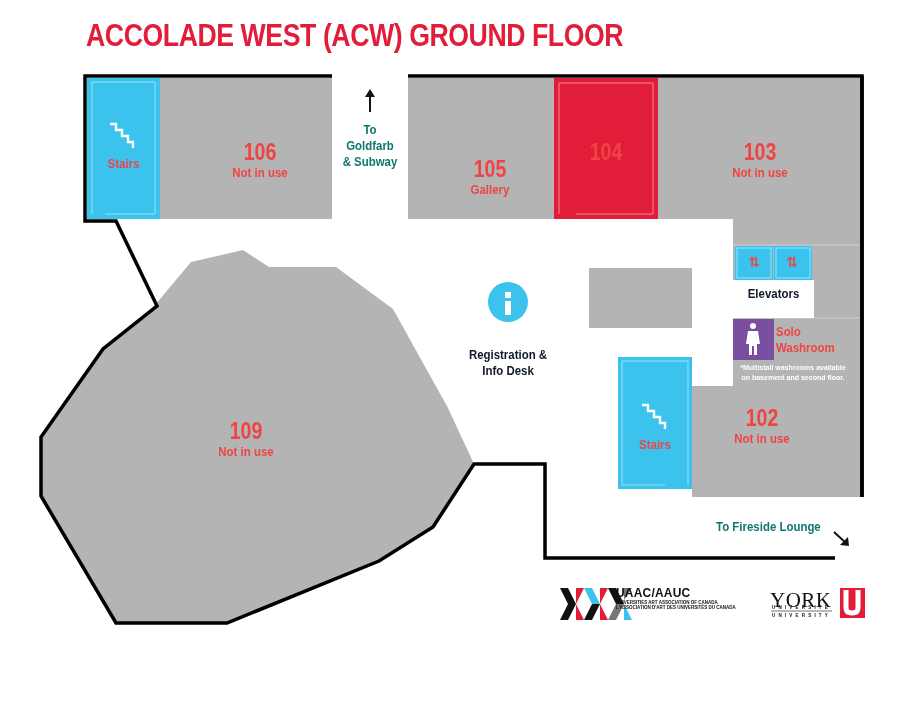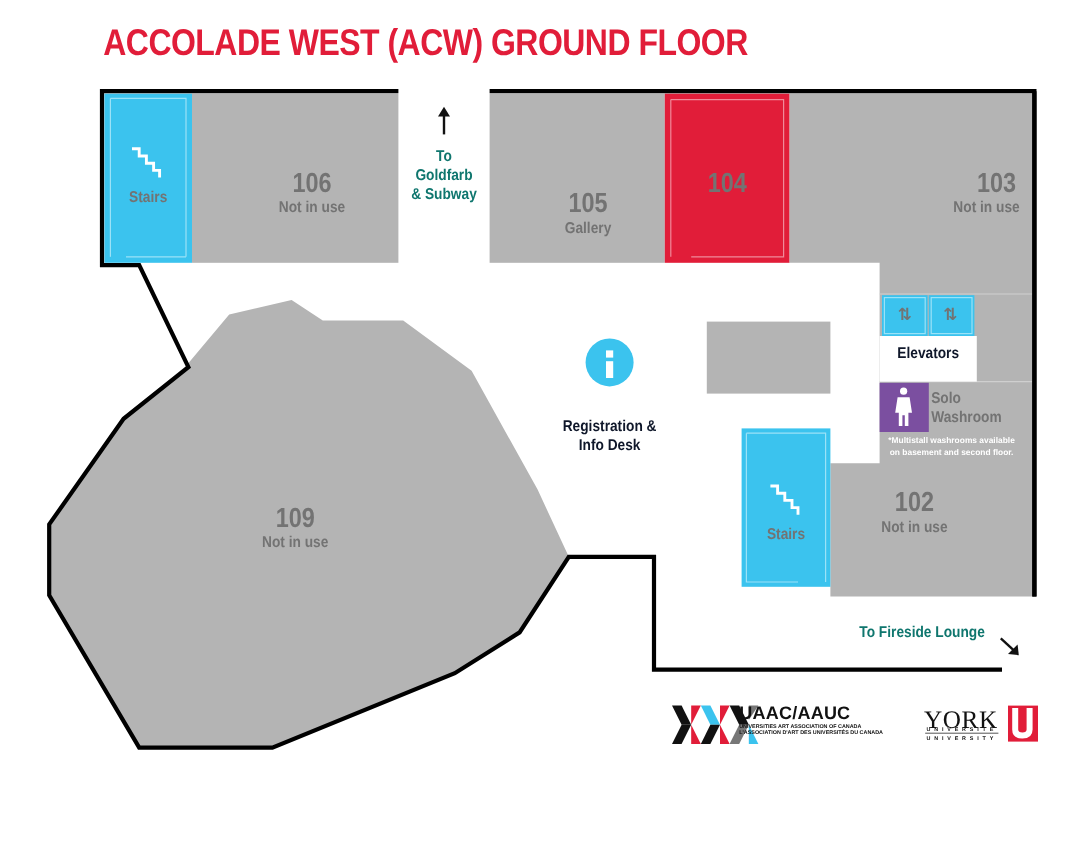--- a/index.html
+++ b/index.html
@@ -2,28 +2,28 @@
 <html><head>
 <meta charset="utf-8">
 <style>
   html, body { margin: 0; padding: 0; background: #ffffff; }
   body { width: 901px; height: 701px; position: relative; overflow: hidden;
          font-family: "Liberation Sans", "DejaVu Sans", sans-serif; }
   .title { position: absolute; left: 86px; top: 18px; font-size: 31px; font-weight: bold;
            color: #e11d39; letter-spacing: -0.5px; transform: scaleX(0.86); transform-origin: left top;
            white-space: nowrap; }
   svg.map { position: absolute; left: 0; top: 0; }
-  .lbl { position: absolute; text-align: center; color: #737373; font-weight: bold; white-space: nowrap; }
+  .lbl { position: absolute; text-align: center; color: #ef4444; font-weight: bold; white-space: nowrap; }
   .num { font-size: 23px; line-height: 26px; transform: scaleX(0.85); }
   .sub { font-size: 13px; line-height: 16px; transform: scaleX(0.88); }
   .blk { color: #0f766e; }
   .blue { color: #0f172a; }
   .note { font-size: 7px; line-height: 10px; color: #ffffff; font-weight: bold; text-align: center; position: absolute; }
   .logo-uaac { position: absolute; left: 616px; top: 586px; }
-  .uaac-title { font-size: 15px; font-weight: 900; color: #111; letter-spacing: 0.2px; }
+  .uaac-title { font-size: 12px; font-weight: 900; color: #111; letter-spacing: 0.2px; }
   .uaac-small { font-size: 4.5px; line-height: 5px; color: #111; font-weight: bold; }
   .york-word { position: absolute; left: 770px; top: 588px; font-family: "Liberation Serif", "DejaVu Serif", serif;
                font-size: 21px; color: #111; letter-spacing: 0.5px; }
   .york-small { position: absolute; left: 772px; font-size: 4.5px; letter-spacing: 3.2px; color: #111; font-weight: bold; }
 </style>
 </head>
 <body>
 
 <div class="title">ACCOLADE WEST (ACW) GROUND FLOOR</div>
 
@@ -127,21 +127,21 @@
 
 <div class="lbl" style="left:408px; top:156px; width:164px;">
   <div class="num">105</div>
   <div class="sub">Gallery</div>
 </div>
 
 <div class="lbl" style="left:554px; top:139px; width:104px;">
   <div class="num">104</div>
 </div>
 
-<div class="lbl" style="left:658px; top:139px; width:204px;text-align:right;">
+<div class="lbl" style="left:658px; top:139px; width:204px;">
   <div class="num">103</div>
   <div class="sub">Not in use</div>
 </div>
 
 <div class="lbl" style="left:735px; top:254px; width:77px; font-size:14px; display:flex;">
   <span style="width:38px;">⇅</span>
   <span style="width:38px;">⇅</span>
 </div>
 <div class="lbl blue" style="left:733px; top:286px; width:81px;">
   <div class="sub">Elevators</div>

